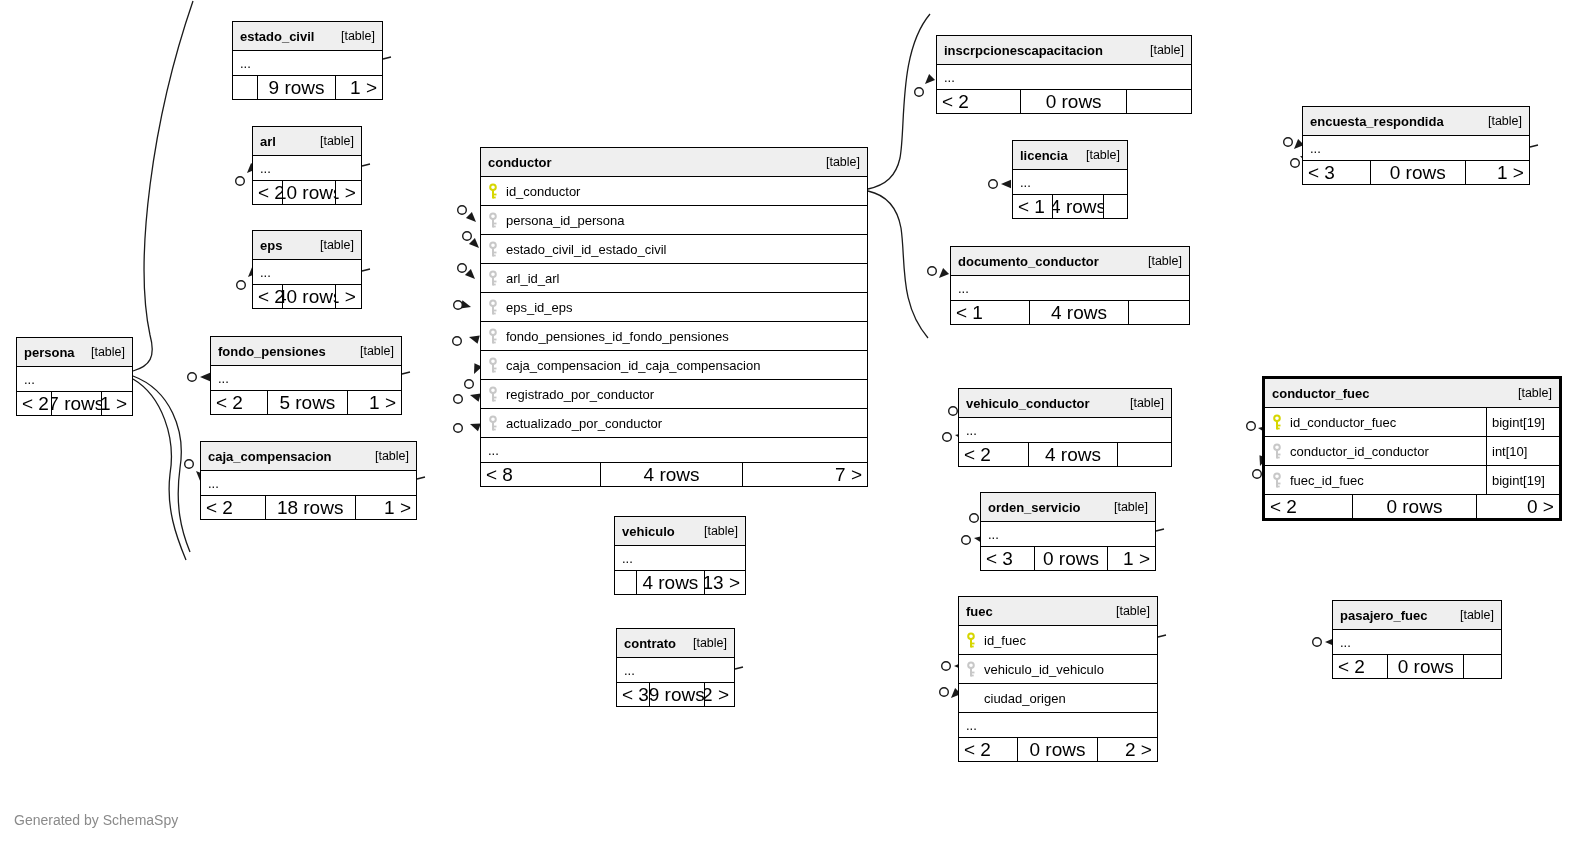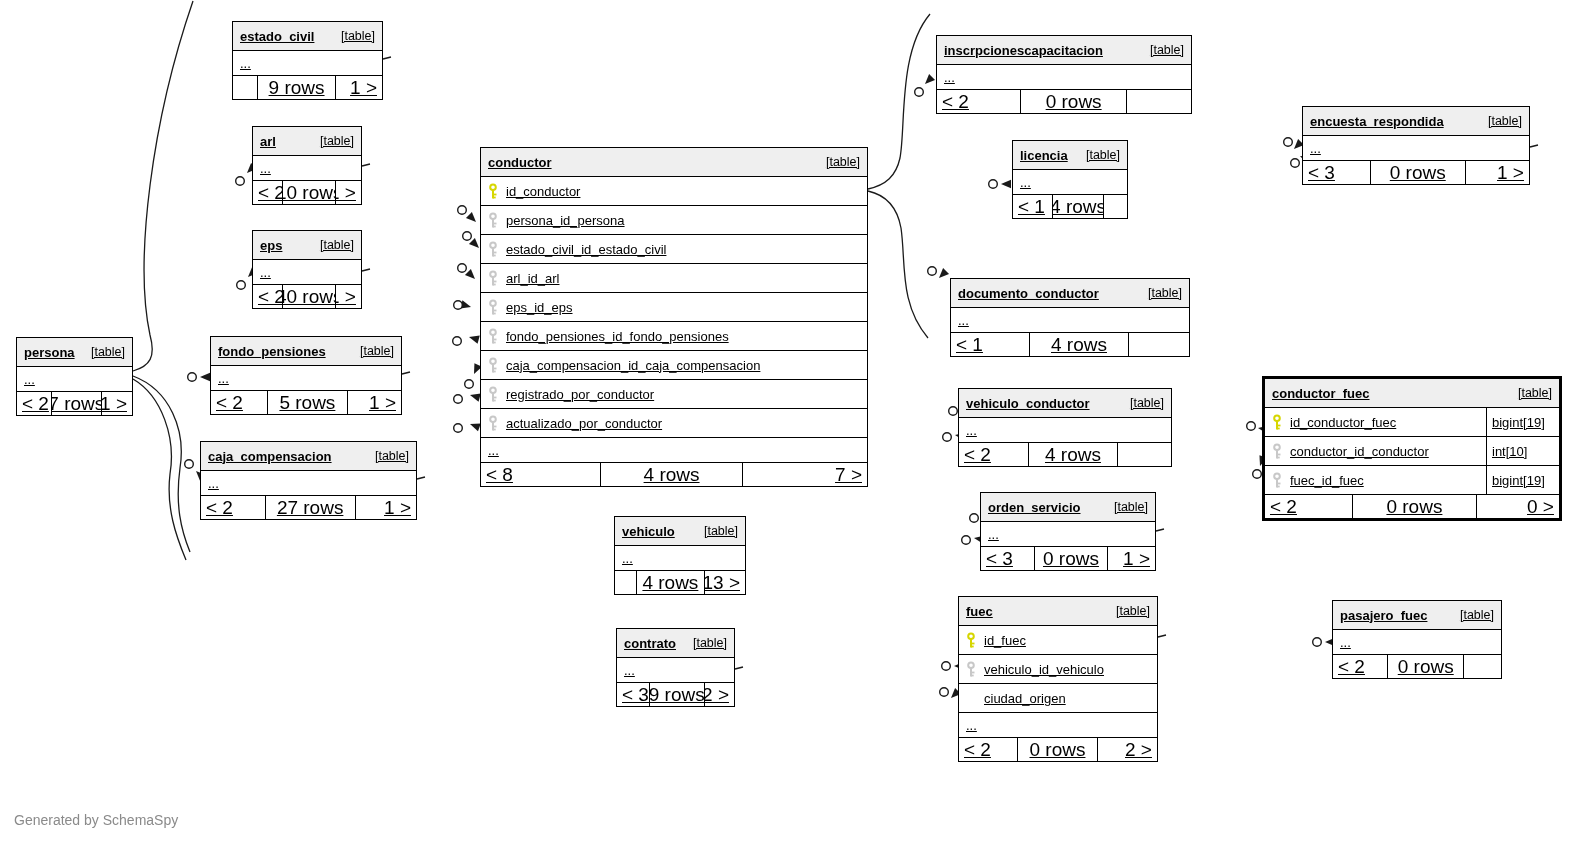--- a/index.html
+++ b/index.html
@@ -1,19 +1,19 @@
 <!DOCTYPE html>
 <html><head>
 <meta charset="utf-8">
 <style>
   html,body{margin:0;padding:0;background:#ffffff;}
   #canvas{position:relative;width:1585px;height:849px;background:#ffffff;overflow:hidden;
           font-family:"Liberation Sans",sans-serif;color:#000;}
   #edges{position:absolute;left:0;top:0;width:1585px;height:849px;}
-  .tbl{position:absolute;background:#ffffff;border:1px solid #000;box-sizing:border-box;text-decoration:underline;}
+  .tbl{position:absolute;background:#ffffff;border:1px solid #000;box-sizing:border-box;}
   .tbl.emph{border:3px solid #000;}
   .tbl-header{height:29px;background:#efefef;border-bottom:1px solid #000;display:flex;
               align-items:center;justify-content:space-between;padding:0 7px;box-sizing:border-box;}
   .tbl-name{font-weight:bold;font-size:13px;white-space:nowrap;}
   .tbl-tag{font-size:12.5px;white-space:nowrap;margin-left:10px;}
   .row{height:29px;border-bottom:1px solid #000;display:flex;align-items:center;
        padding:0 0 0 6px;box-sizing:border-box;font-size:13px;}
   .row .colname{margin-left:7px;white-space:nowrap;}
   .row .keyspacer{width:12px;flex:0 0 12px;}
   .ctype{margin-left:auto;align-self:stretch;border-left:1px solid #000;display:flex;
@@ -218,21 +218,21 @@
         </div>
       </div>
       <div class="tbl" style="left: 200px; top: 441px; width: 217px;">
         <div class="tbl-header">
           <span class="tbl-name">caja_compensacion</span>
           <span class="tbl-tag">[table]</span>
         </div>
         <div class="dotsrow">...</div>
         <div class="tfooter">
           <div class="fcell f0" style="width: 30%;">&lt; 2</div>
-          <div class="fcell f1" style="width: 42%;">27 rows</div>
+          <div class="fcell f1" style="width: 42%;">18 rows</div>
           <div class="fcell f2" style="width: 28%;">1 &gt;</div>
         </div>
       </div>
       <div class="tbl" style="left: 480px; top: 147px; width: 388px;">
         <div class="tbl-header">
           <span class="tbl-name">conductor</span>
           <span class="tbl-tag">[table]</span>
         </div>
         <div class="row">
           <span style="display: inline-flex;">
@@ -381,21 +381,21 @@
           <span class="tbl-name">licencia</span>
           <span class="tbl-tag">[table]</span>
         </div>
         <div class="dotsrow">...</div>
         <div class="tfooter">
           <div class="fcell f0" style="width: 35%;">&lt; 1</div>
           <div class="fcell f1" style="width: 45%;">4 rows</div>
           <div class="fcell f2" style="width: 20%;"></div>
         </div>
       </div>
-      <div class="tbl" style="left: 950px; top: 246px; width: 240px; margin-top: 32px;">
+      <div class="tbl" style="left: 950px; top: 246px; width: 240px;">
         <div class="tbl-header">
           <span class="tbl-name">documento_conductor</span>
           <span class="tbl-tag">[table]</span>
         </div>
         <div class="dotsrow">...</div>
         <div class="tfooter">
           <div class="fcell f0" style="width: 33%;">&lt; 1</div>
           <div class="fcell f1" style="width: 42%;">4 rows</div>
           <div class="fcell f2" style="width: 25%;"></div>
         </div>

